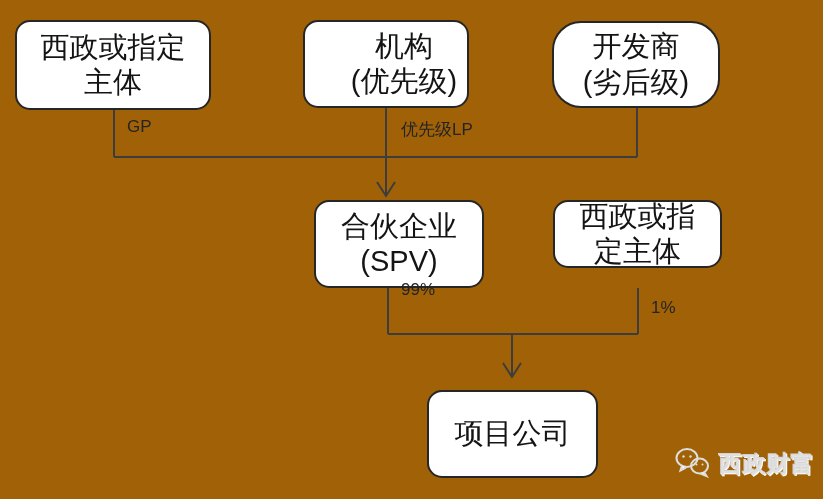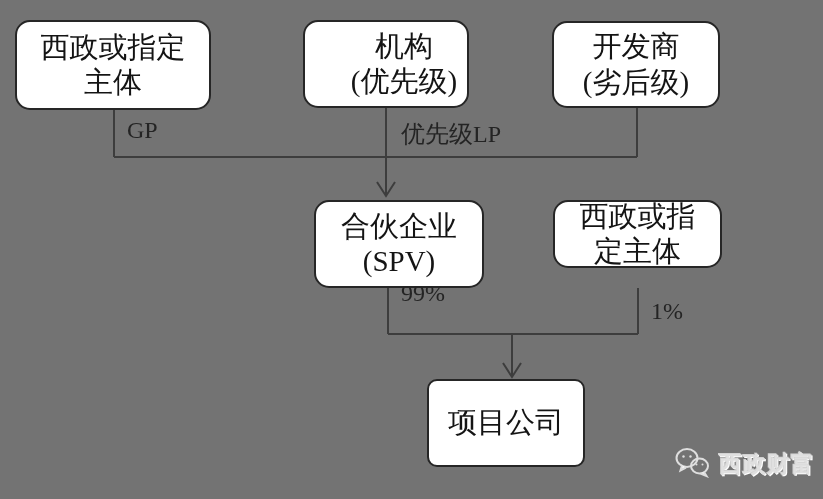--- a/index.html
+++ b/index.html
@@ -5,23 +5,22 @@
   html, body {
     margin: 0;
     padding: 0;
     background: #ffffff;
     font-family: "Liberation Sans", "DejaVu Sans", sans-serif;
   }
   #canvas {
     position: relative;
     width: 823px;
     height: 499px;
-    background: #737373;
+    background: #a16207;
     overflow: hidden;
-    font-family: Liberation Serif, serif;
   }
   #wires {
     position: absolute;
     left: 0; top: 0;
     width: 823px; height: 499px;
   }
   .node {
     position: absolute;
     background: #ffffff;
     border: 2.5px solid #262626;
@@ -31,27 +30,27 @@
     justify-content: center;
     text-align: center;
     font-size: 29px;
     line-height: 1.22;
     color: #141414;
     white-space: pre-line;
     box-sizing: border-box;
   }
   .node-top-left    { left: 15px;  top: 20px;  width: 196px; height: 90px; }
   .node-top-middle  { left: 303px; top: 20px;  width: 166px; height: 88px; padding-left: 36px; }
-  .node-top-right   { left: 552px; top: 21px;  width: 168px; height: 87px; }
+  .node-top-right   { left: 552px; top: 21px;  width: 168px; height: 87px; border-radius: 29px; }
   .node-spv         { left: 302px; top: 200px; width: 170px; height: 88px; margin-left: 12px; }
   .node-mid-right   { left: 553px; top: 200px; width: 169px; height: 68px; }
-  .node-project     { left: 427px; top: 379px; width: 158px; height: 88px; border-radius: 10px; }
+  .node-project     { left: 427px; top: 390px; width: 171px; height: 88px; }
   .edge-label {
     position: absolute;
-    font-size: 24px;
+    font-size: 17px;
     color: #242424;
     white-space: nowrap;
   }
   .lbl-gp        { left: 127px; top: 117px; }
   .lbl-senior-lp { left: 401px; top: 118px; }
   .lbl-junior-lp { left: 649px; top: 120px; }
   .lbl-99        { left: 401px; top: 280px; }
   .lbl-1         { left: 651px; top: 298px; }
   .watermark {
     position: absolute;

